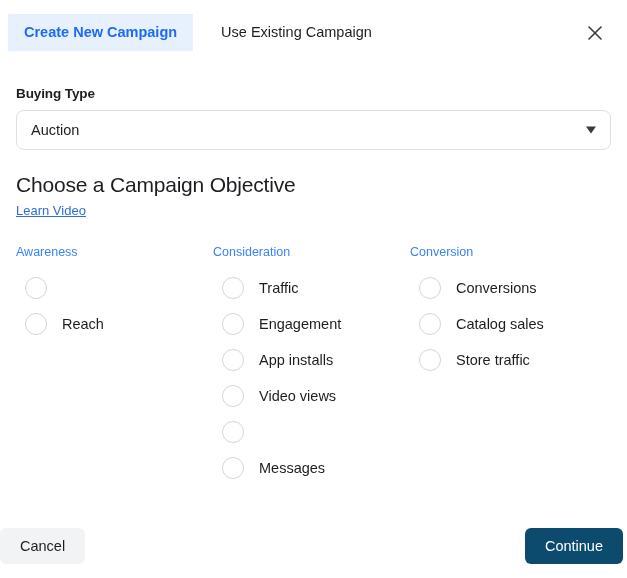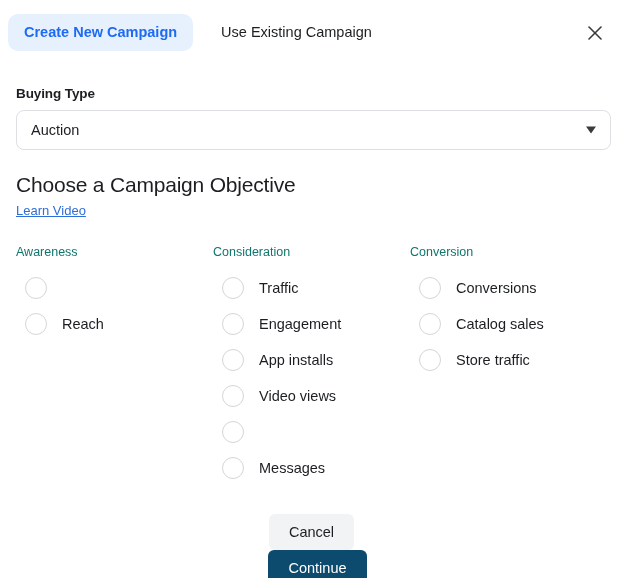--- a/index.html
+++ b/index.html
@@ -21,21 +21,21 @@
     display: flex;
     align-items: center;
     padding: 17px 14px 0 8px;
     height: 48px;
     box-sizing: border-box;
   }
   .tab {
     font-size: 14.5px;
     font-weight: bold;
     padding: 10px 16px;
-    border-radius: 10px;
+    border-radius: 1px;
     cursor: pointer;
     white-space: nowrap;
     line-height: 1.2;
   }
   .tab.active {
     background: #e7f0fd;
     color: #1d6bf3;
   }
   .tab.inactive {
     color: #1c1e21;
@@ -118,21 +118,21 @@
   .columns {
     display: flex;
     margin-top: 26px;
   }
   .column {
     width: 197px;
     flex: none;
   }
   .column-header {
     font-size: 12.5px;
-    color: #0f766e;
+    color: #3b82f6;
     margin-bottom: 10px;
     line-height: 1.2;
   }
   .radio-row {
     display: flex;
     align-items: center;
     height: 36px;
     cursor: pointer;
   }
   .radio-circle {
@@ -157,21 +157,20 @@
     position: absolute;
     left: 0;
     right: 0;
     bottom: 0;
     height: 64px;
     display: flex;
     align-items: center;
     justify-content: space-between;
     padding-right: 4px;
     box-sizing: border-box;
-    flex-direction: column;
   }
   .btn {
     font-size: 14.5px;
     border: none;
     border-radius: 6px;
     padding: 0 20px;
     height: 36px;
     cursor: pointer;
     font-family: inherit;
     line-height: 36px;

